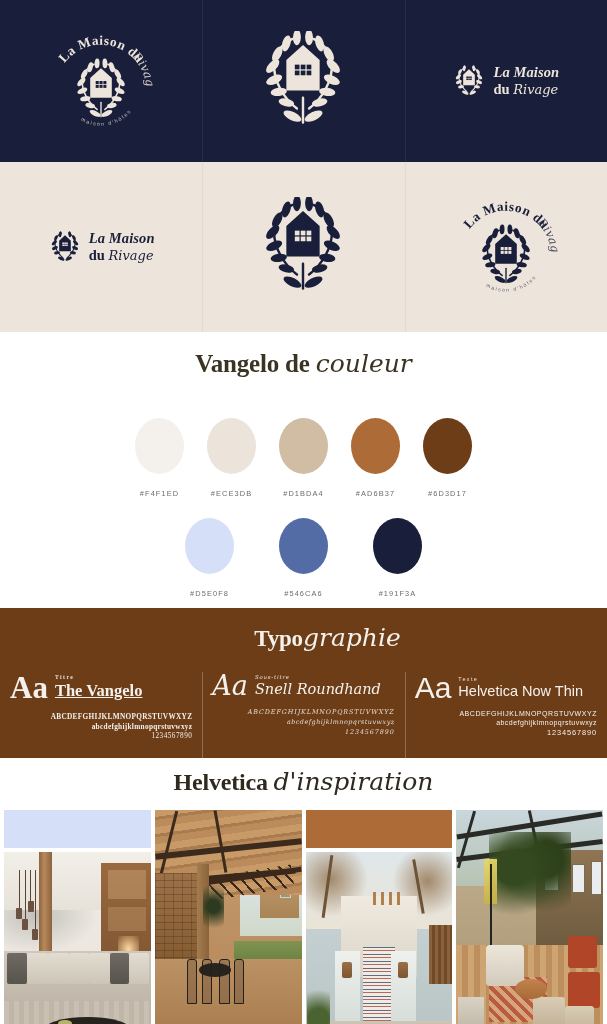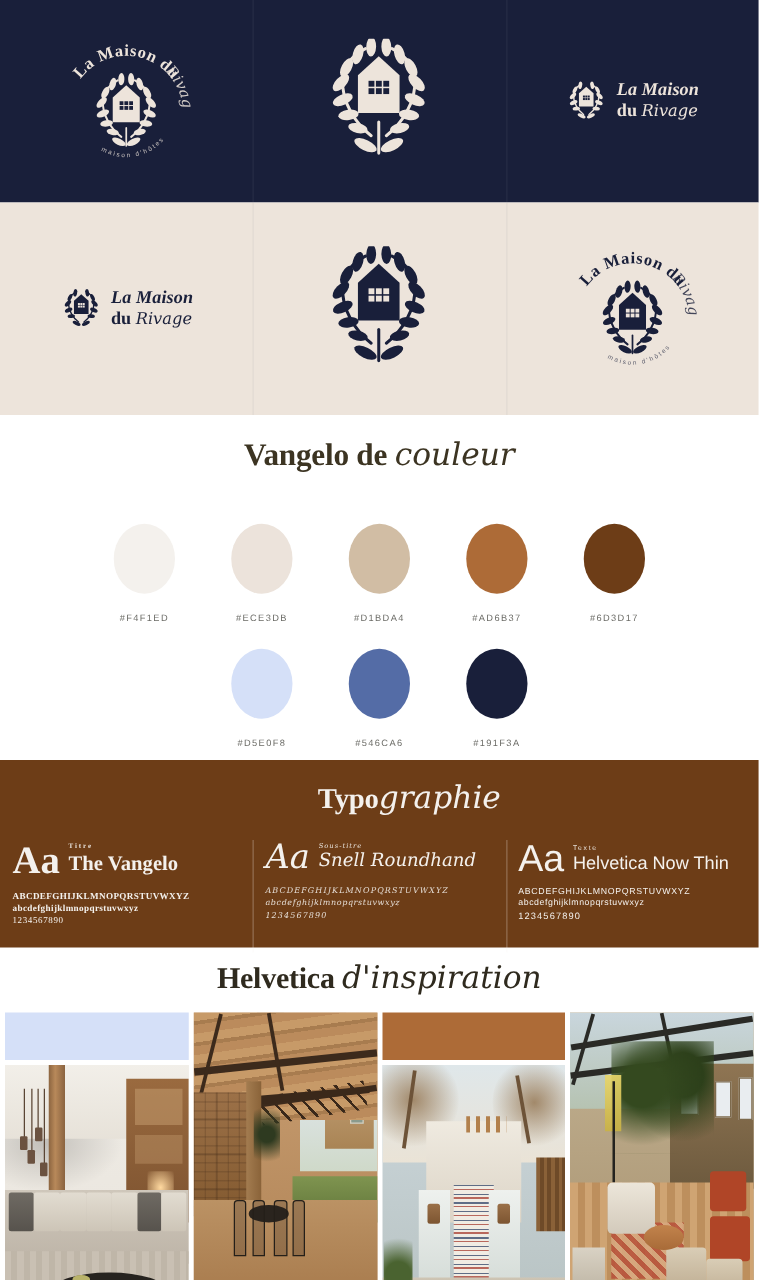--- a/index.html
+++ b/index.html
@@ -48,21 +48,21 @@
   .palette-sec { background:#fff; padding-top:18px; height:276px; }
   .sec-title {
     text-align:center; color:#3C3422; font-size:25px; line-height:1.1;
     font-family:"Liberation Serif", serif; font-weight:bold; letter-spacing:-0.2px;
   }
   .sec-title em {
     font-family:"DejaVu Serif", serif; font-style:italic; font-weight:normal;
     font-size:25px; letter-spacing:0;
   }
   .sw-row { display:flex; justify-content:center; }
-  .sw-row.r1 { margin-top:40px; gap:22px; }
+  .sw-row.r1 { margin-top:40px; }
   .sw-row.r2 { margin-top:20px; gap:22px; }
   .sw-item { width:72px; display:flex; flex-direction:column; align-items:center; }
   .sw-dot { width:49px; height:56px; border-radius:50%; }
   .sw-hex {
     margin-top:15px; font-size:7.4px; letter-spacing:1.1px; color:#6b6b66;
     font-family:"Liberation Sans", sans-serif; white-space:nowrap;
   }
 
   
   .typo-sec { background:#6D3D17; height:150px; padding-top:16px; position:relative; }
@@ -75,26 +75,26 @@
     background:rgba(244,241,237,0.28);
   }
   .typo-head { display:flex; align-items:flex-end; gap:7px; }
   .typo-aa { color:#F4F1ED; line-height:.92; }
   .typo-meta { padding-bottom:2px; }
   .typo-kicker {
     color:#F4F1ED; font-size:5.6px; letter-spacing:1.5px;
     opacity:.92; margin-bottom:1px;
   }
   .typo-name { color:#F4F1ED; white-space:nowrap; }
-  .typo-specimen { color:#F4F1ED; margin-top:9px; }
+  .typo-specimen { color:#F4F1ED; margin-top:9px;text-align:right; }
   .typo-specimen div { white-space:nowrap; }
 
   
   .c1 .typo-aa { font-family:"Liberation Serif", serif; font-weight:bold; font-size:31px; }
-  .c1 .typo-name { font-family:"Liberation Serif", serif; font-weight:bold; font-size:16.5px; }
+  .c1 .typo-name { font-family:"Liberation Serif", serif; font-weight:bold; font-size:16.5px;text-decoration:underline; }
   .c1 .typo-kicker { font-family:"Liberation Serif", serif; font-weight:bold; }
   .c1 .typo-specimen { font-family:"Liberation Serif", serif; font-weight:bold; }
   .c1 .s-up { font-size:7.3px; letter-spacing:.3px; }
   .c1 .s-lo { font-size:7.3px; letter-spacing:.3px; margin-top:1px; }
   .c1 .s-nu { font-size:7.2px; letter-spacing:.5px; font-weight:normal; margin-top:1px; }
 
   
   .c2 .typo-aa { font-family:"DejaVu Serif", serif; font-style:italic; font-size:27px; font-weight:normal; }
   .c2 .typo-name { font-family:"DejaVu Serif", serif; font-style:italic; font-size:14.5px; }
   .c2 .typo-kicker { font-family:"DejaVu Serif", serif; font-style:italic; font-size:5.4px; letter-spacing:.8px; }

